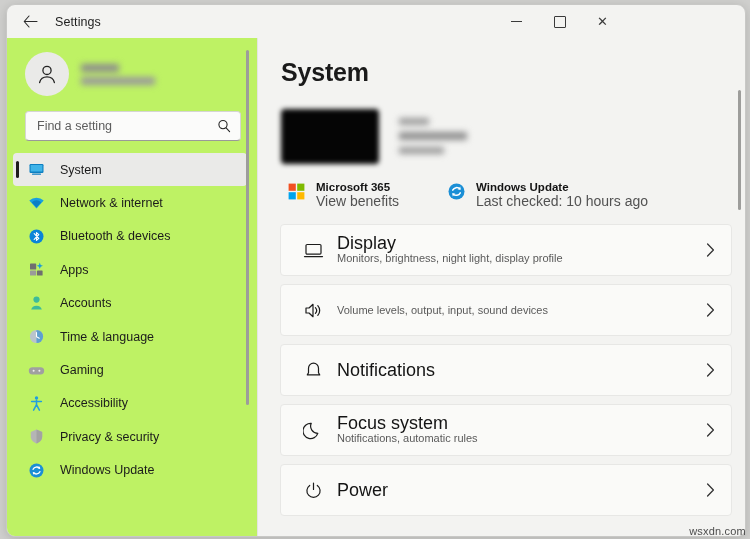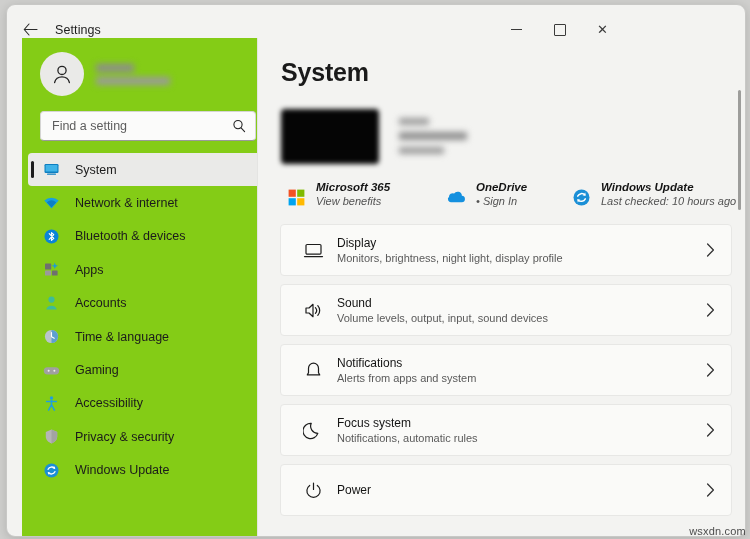--- a/index.html
+++ b/index.html
@@ -24,21 +24,21 @@
     height: 531px;
     background: #f3f3f1;
     border-radius: 9px;
     border: 1px solid #c8c8c6;
     box-shadow: 0 2px 10px rgba(0,0,0,0.14);
     overflow: hidden;
   }
   
   .titlebar {
     position: absolute;
-    left: 0; top: 8px;
+    left: 0; top: 0;
     width: 617px;
     height: 33px;
     display: flex;
     align-items: center;
   }
   .back-btn {
     width: 30px; height: 26px;
     margin-left: 8px;
     display: flex; align-items: center; justify-content: center;
     border-radius: 4px;
@@ -67,24 +67,24 @@
   }
   .wc .sq-max {
     width: 10px; height: 10px; border: 1px solid #3a3a3a;
     border-radius: 1px;
   }
   .wc .x-close { font-size: 13px; line-height: 1; font-family: "DejaVu Sans", sans-serif; }
 
   
   .sidebar {
     position: absolute;
-    left: 15px; top: 33px;
+    left: 0; top: 33px;
     width: 250px;
     height: 498px;
-    background: #84cc16;
+    background: #bef264;
   }
   .profile {
     display: flex;
     align-items: center;
     margin: 8px 0 0 18px;
     height: 56px;
   }
   .avatar {
     width: 44px; height: 44px;
     border-radius: 50%;
@@ -220,40 +220,39 @@
   .device-info .d2 { width: 68px; height: 8px; background: #8f8f8f; border-radius: 1px; }
   .device-info .d3 { width: 45px; height: 7px; background: #9c9c9c; border-radius: 1px; }
 
   .quicklinks {
     display: flex;
     margin: 9px 0 0 23px;
     gap: 0;
   }
   .ql {
     display: flex;
-    align-items: flex-end;
+    align-items: flex-start;
     padding: 4px 6px 4px 4px;
     border-radius: 4px;
-    font-style: italic;
   }
   .ql-icon {
     width: 22px; height: 22px;
     display: flex; align-items: center; justify-content: center;
     flex: none; margin-right: 9px;
   }
   .ql-text { display: flex; flex-direction: column; }
   .ql-title {
     font-size: 11.5px;
     font-weight: bold;
     color: #141414;
     line-height: 14px;
     white-space: nowrap;
   }
   .ql-sub {
-    font-size: 11px;
+    font-size: 14px;
     color: #525252;
     line-height: 14px;
     white-space: nowrap;
   }
   .ql.ms { width: 150px; }
   .ql.od { width: 115px; }
 
   
   .cards {
     margin: 12px 0 0 22px;
@@ -271,21 +270,21 @@
   }
   .card-icon {
     width: 28px; height: 28px;
     margin: 0 10px 0 18px;
     display: flex; align-items: center; justify-content: center;
     flex: none;
     color: #1c1c1c;
   }
   .card-text { flex: 1; display: flex; flex-direction: column; }
   .card-title {
-    font-size: 12px;
+    font-size: 18px;
     color: #141414;
     line-height: 16px;
   }
   .card-sub {
     font-size: 11px;
     color: #5a5a5a;
     line-height: 15px;
   }
   .chevron {
     width: 30px;
@@ -514,31 +513,20 @@
               <rect x="0.6" y="9.2" width="7.2" height="7.2" fill="#00a4ef"></rect>
               <rect x="9.2" y="9.2" width="7.2" height="7.2" fill="#ffb900"></rect>
             </svg>
           </span>
           <span class="ql-text">
             <span class="ql-title">Microsoft 365</span>
             <span class="ql-sub">View benefits</span>
           </span>
         </div>
 
-        <div class="ql od">
-          <span class="ql-icon">
-            <svg width="20" height="16" viewBox="0 0 20 16">
-              <path d="M5.6 13.2 h10 a3.2 3.2 0 0 0 0.3 -6.4 a4.3 4.3 0 0 0 -7.8 -2.3 a3.6 3.6 0 0 0 -5.1 3.3 a3.1 3.1 0 0 0 2.6 5.4 z" fill="#1490df"></path>
-            </svg>
-          </span>
-          <span class="ql-text">
-            <span class="ql-title">OneDrive</span>
-            <span class="ql-sub">• Sign In</span>
-          </span>
-        </div>
 
         <div class="ql wu">
           <span class="ql-icon">
             <svg width="19" height="19" viewBox="0 0 19 19">
               <circle cx="9.5" cy="9.5" r="8" fill="#1b8fd6"></circle>
               <path d="M13 7 A4.5 4.5 0 0 0 5.7 8.1 M6 11.9 A4.5 4.5 0 0 0 13.3 10.8" fill="none" stroke="#ffffff" stroke-width="1.5" stroke-linecap="round"></path>
               <path d="M13.4 4.6 L13.4 7.4 L10.6 7.4 Z" fill="#ffffff"></path>
               <path d="M5.6 14.4 L5.6 11.6 L8.4 11.6 Z" fill="#ffffff"></path>
             </svg>
           </span>
@@ -572,39 +560,37 @@
 
         <div class="card">
           <span class="card-icon">
             <svg width="21" height="21" viewBox="0 0 21 21">
               <path d="M3 8 H6 L10 4.3 V16.7 L6 13 H3 Z" fill="none" stroke="#1c1c1c" stroke-width="1.2" stroke-linejoin="round"></path>
               <path d="M12.4 7.6 A4.3 4.3 0 0 1 12.4 13.4" fill="none" stroke="#1c1c1c" stroke-width="1.2" stroke-linecap="round"></path>
               <path d="M14.8 5.6 A7.3 7.3 0 0 1 14.8 15.4" fill="none" stroke="#1c1c1c" stroke-width="1.2" stroke-linecap="round"></path>
             </svg>
           </span>
           <span class="card-text">
-            <span class="card-title">Sound</span>
             <span class="card-sub">Volume levels, output, input, sound devices</span>
           </span>
           <span class="chevron">
             <svg width="9" height="14" viewBox="0 0 9 14">
               <path d="M1.6 1 L7.4 7 L1.6 13" fill="none" stroke="#313131" stroke-width="1.25" stroke-linecap="round" stroke-linejoin="round"></path>
             </svg>
           </span>
         </div>
 
         <div class="card">
           <span class="card-icon">
             <svg width="21" height="21" viewBox="0 0 21 21">
               <path d="M10.5 3.2 a5 5 0 0 0 -5 5 v4.6 l-1.2 2.1 h12.4 l-1.2 -2.1 v-4.6 a5 5 0 0 0 -5 -5 z" fill="none" stroke="#1c1c1c" stroke-width="1.2" stroke-linejoin="round"></path>
             </svg>
           </span>
           <span class="card-text">
             <span class="card-title">Notifications</span>
-            <span class="card-sub">Alerts from apps and system</span>
           </span>
           <span class="chevron">
             <svg width="9" height="14" viewBox="0 0 9 14">
               <path d="M1.6 1 L7.4 7 L1.6 13" fill="none" stroke="#313131" stroke-width="1.25" stroke-linecap="round" stroke-linejoin="round"></path>
             </svg>
           </span>
         </div>
 
         <div class="card">
           <span class="card-icon">

